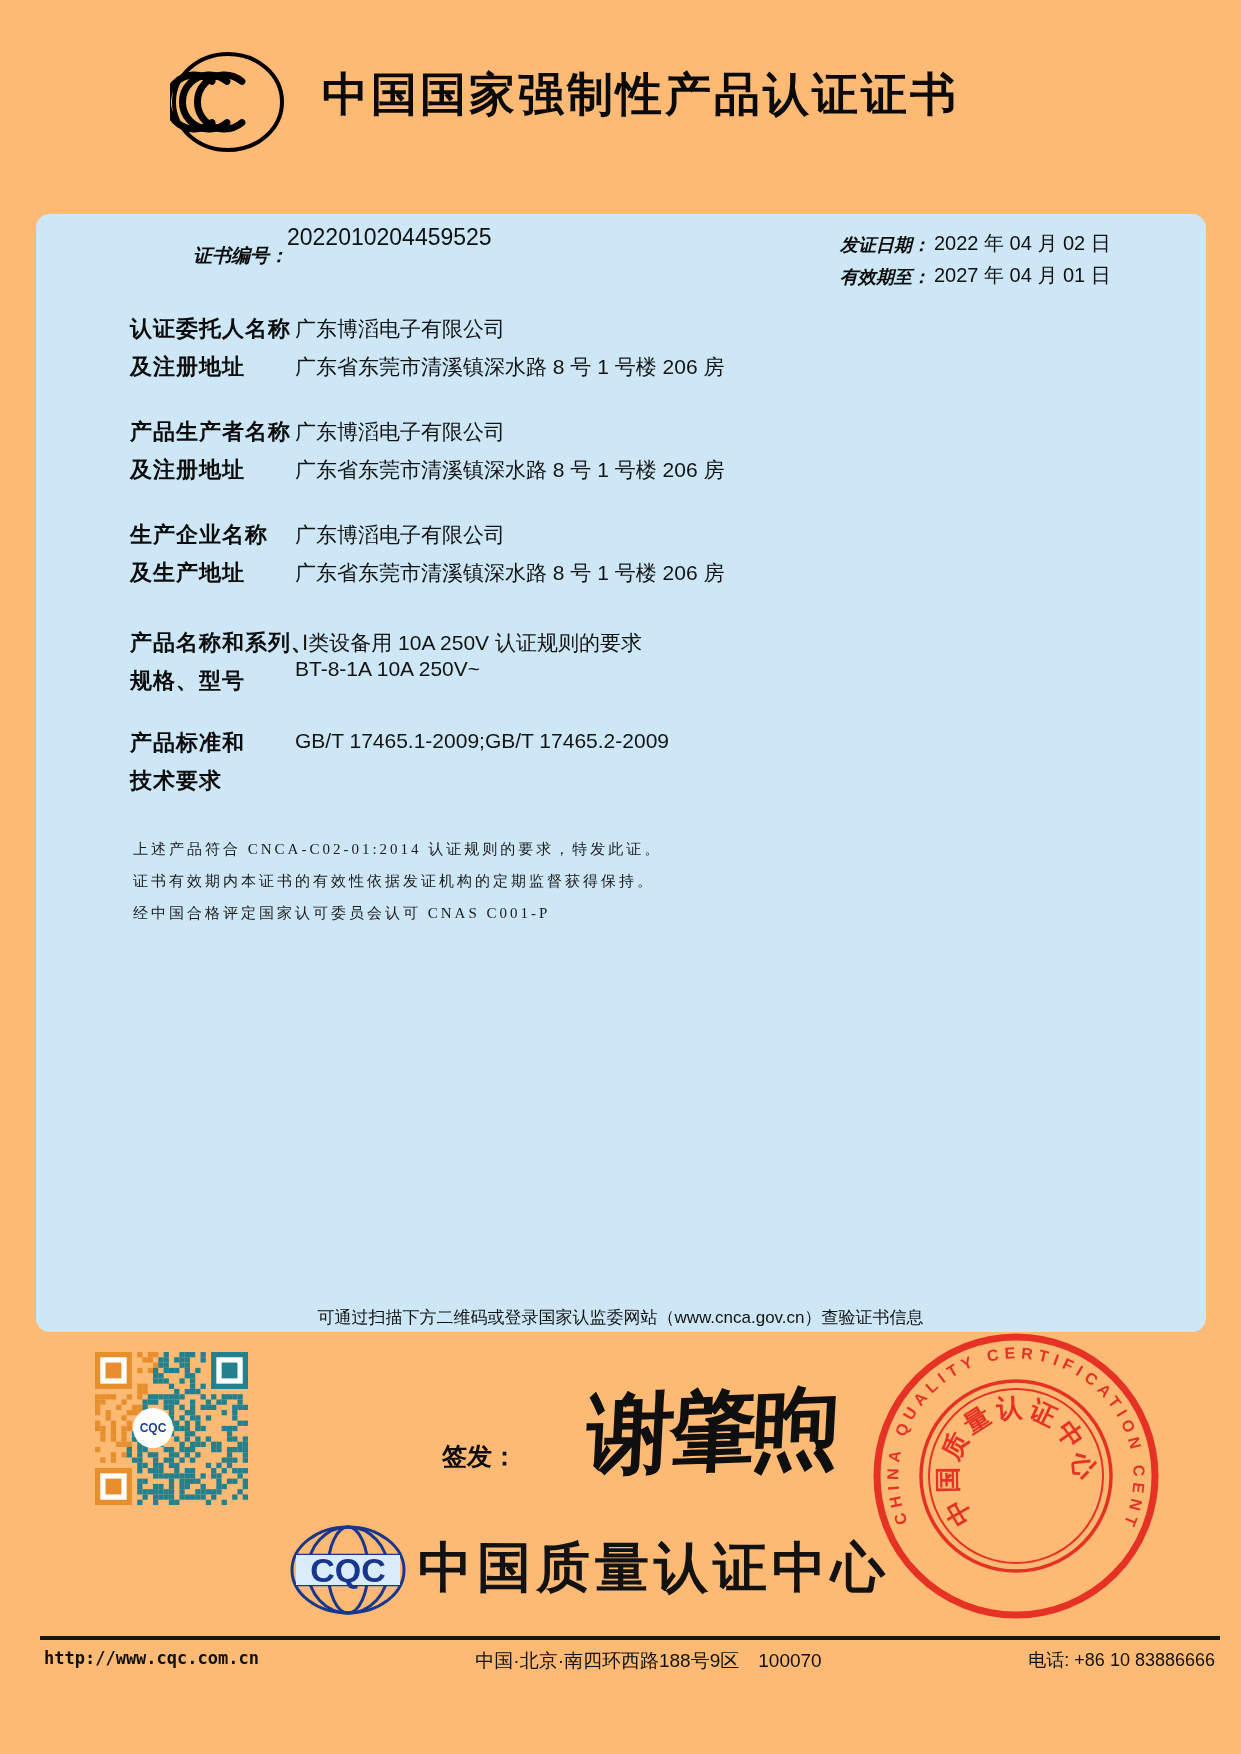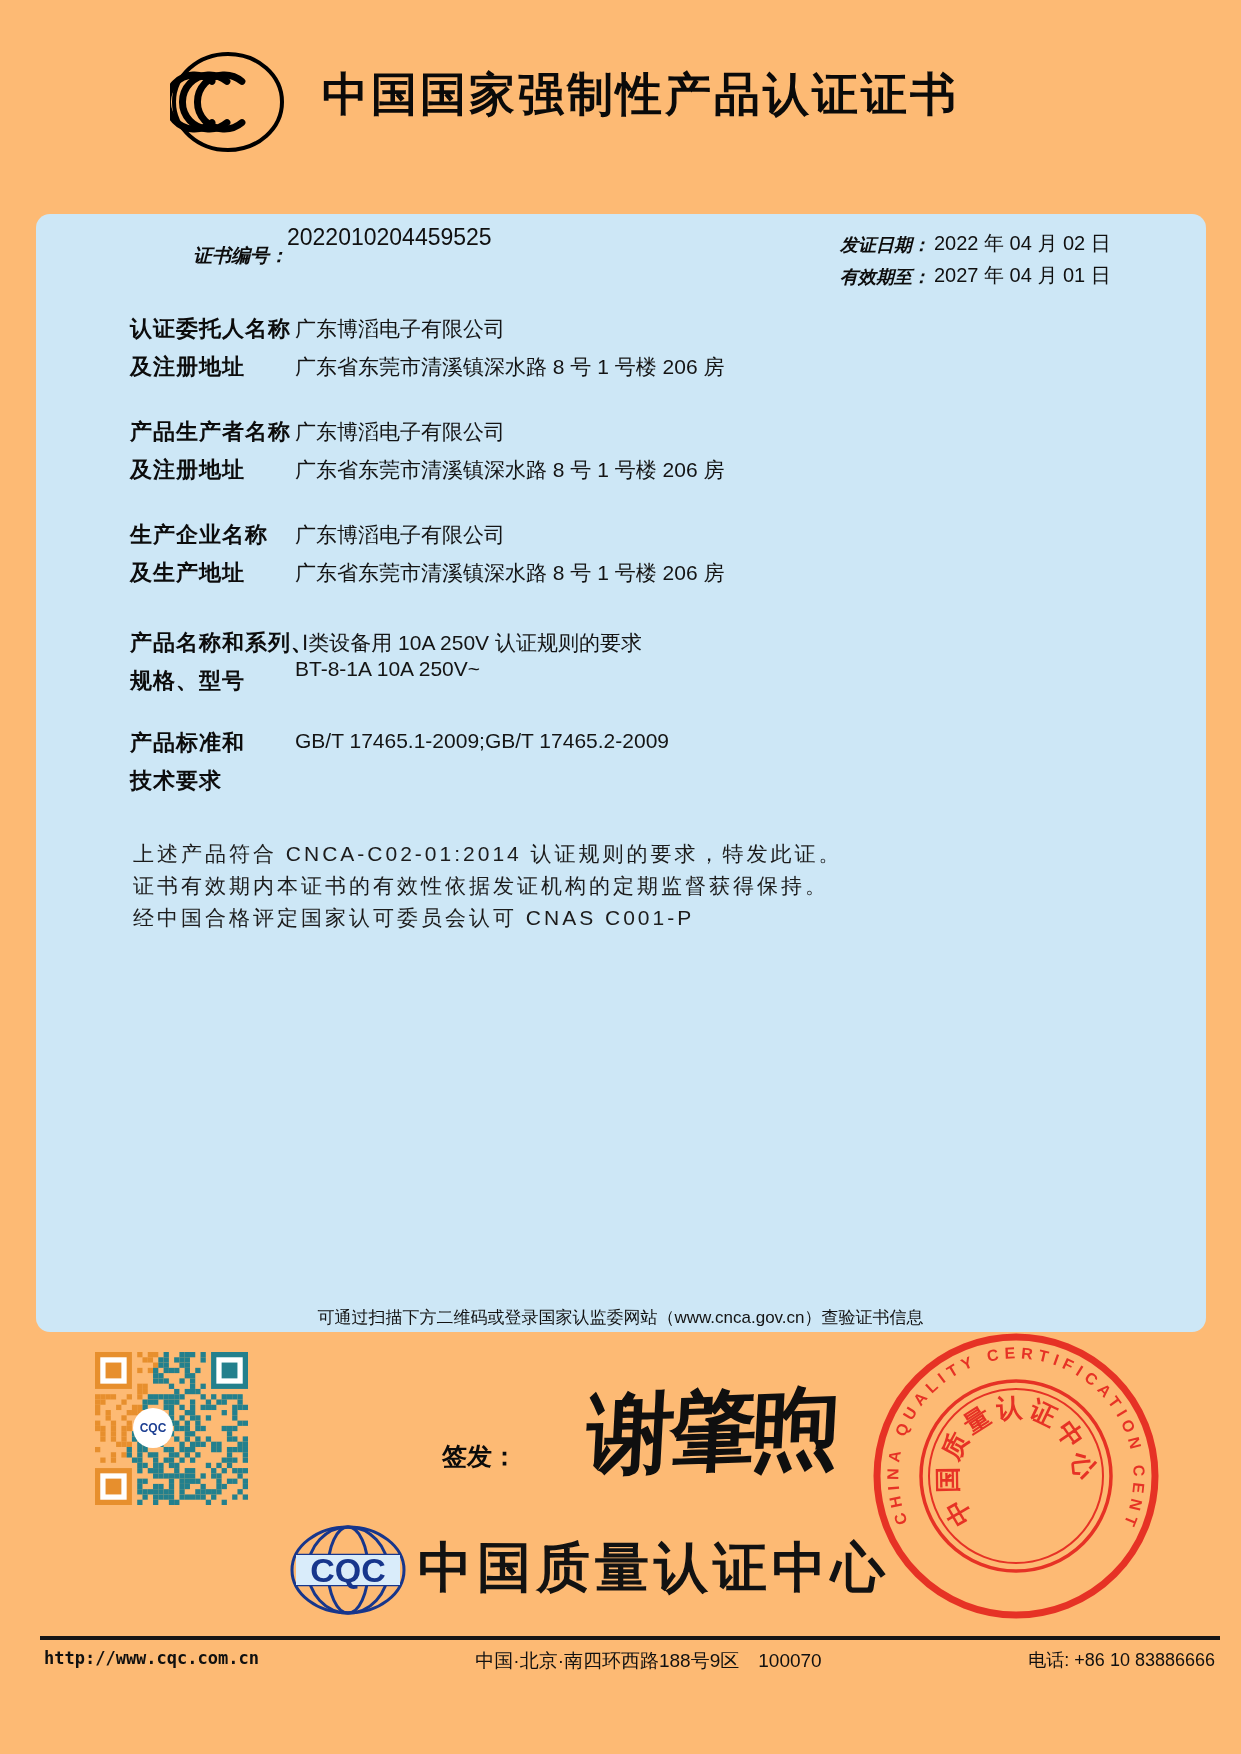--- a/index.html
+++ b/index.html
@@ -15,21 +15,21 @@
   #certno-label{left:193px;top:227px;font-size:19px;margin-top:16px;}
   #certno-value{left:287px;top:224px;font-size:23px;color:#101010;}
   #issue-label{left:840px;top:233px;font-size:18px;}
   #issue-value{left:934px;top:230px;font-size:20px;color:#101010;}
   #valid-label{left:840px;top:265px;font-size:18px;}
   #valid-value{left:934px;top:262px;font-size:20px;color:#101010;}
   
   .flabel{left:130px;font-weight:700;font-size:22px;color:#0c0c0c;letter-spacing:1px;}
   .fvalue{left:295px;font-size:21px;color:#141414;}
   
-  .stmt{left:133px;font-family:Liberation Sans, sans-serif;font-size:21px;letter-spacing:3px;color:#1c1c1c;text-align:right;}
+  .stmt{left:133px;font-family:Liberation Serif, serif;font-size:15px;letter-spacing:3px;color:#1c1c1c;text-align:right;}
   
   #qr-note{left:0;top:1306px;width:1241px;text-align:center;font-size:17px;color:#131313;}
   
   #qr{left:95px;top:1352px;width:153px;height:153px;}
   #qr-overlay{left:38px;top:56px;width:40px;height:40px;border-radius:50%;background:#fff;display:flex;align-items:center;justify-content:center;}
   #qr-overlay span{font-size:12px;font-weight:800;color:#1d3f92;letter-spacing:0px;}
   
   #sign-label{left:442px;top:1440px;font-size:25px;font-weight:700;font-family:"Liberation Serif",serif;color:#0b0b0b;text-align:center;}
   #signature{left:530px;top:1372px;width:360px;text-align:center;font-family:"Liberation Serif",serif;font-size:88px;font-weight:700;color:#0f0f0f;letter-spacing:-6px;transform:rotate(-2deg) skewX(-5deg);white-space:nowrap;}
   

